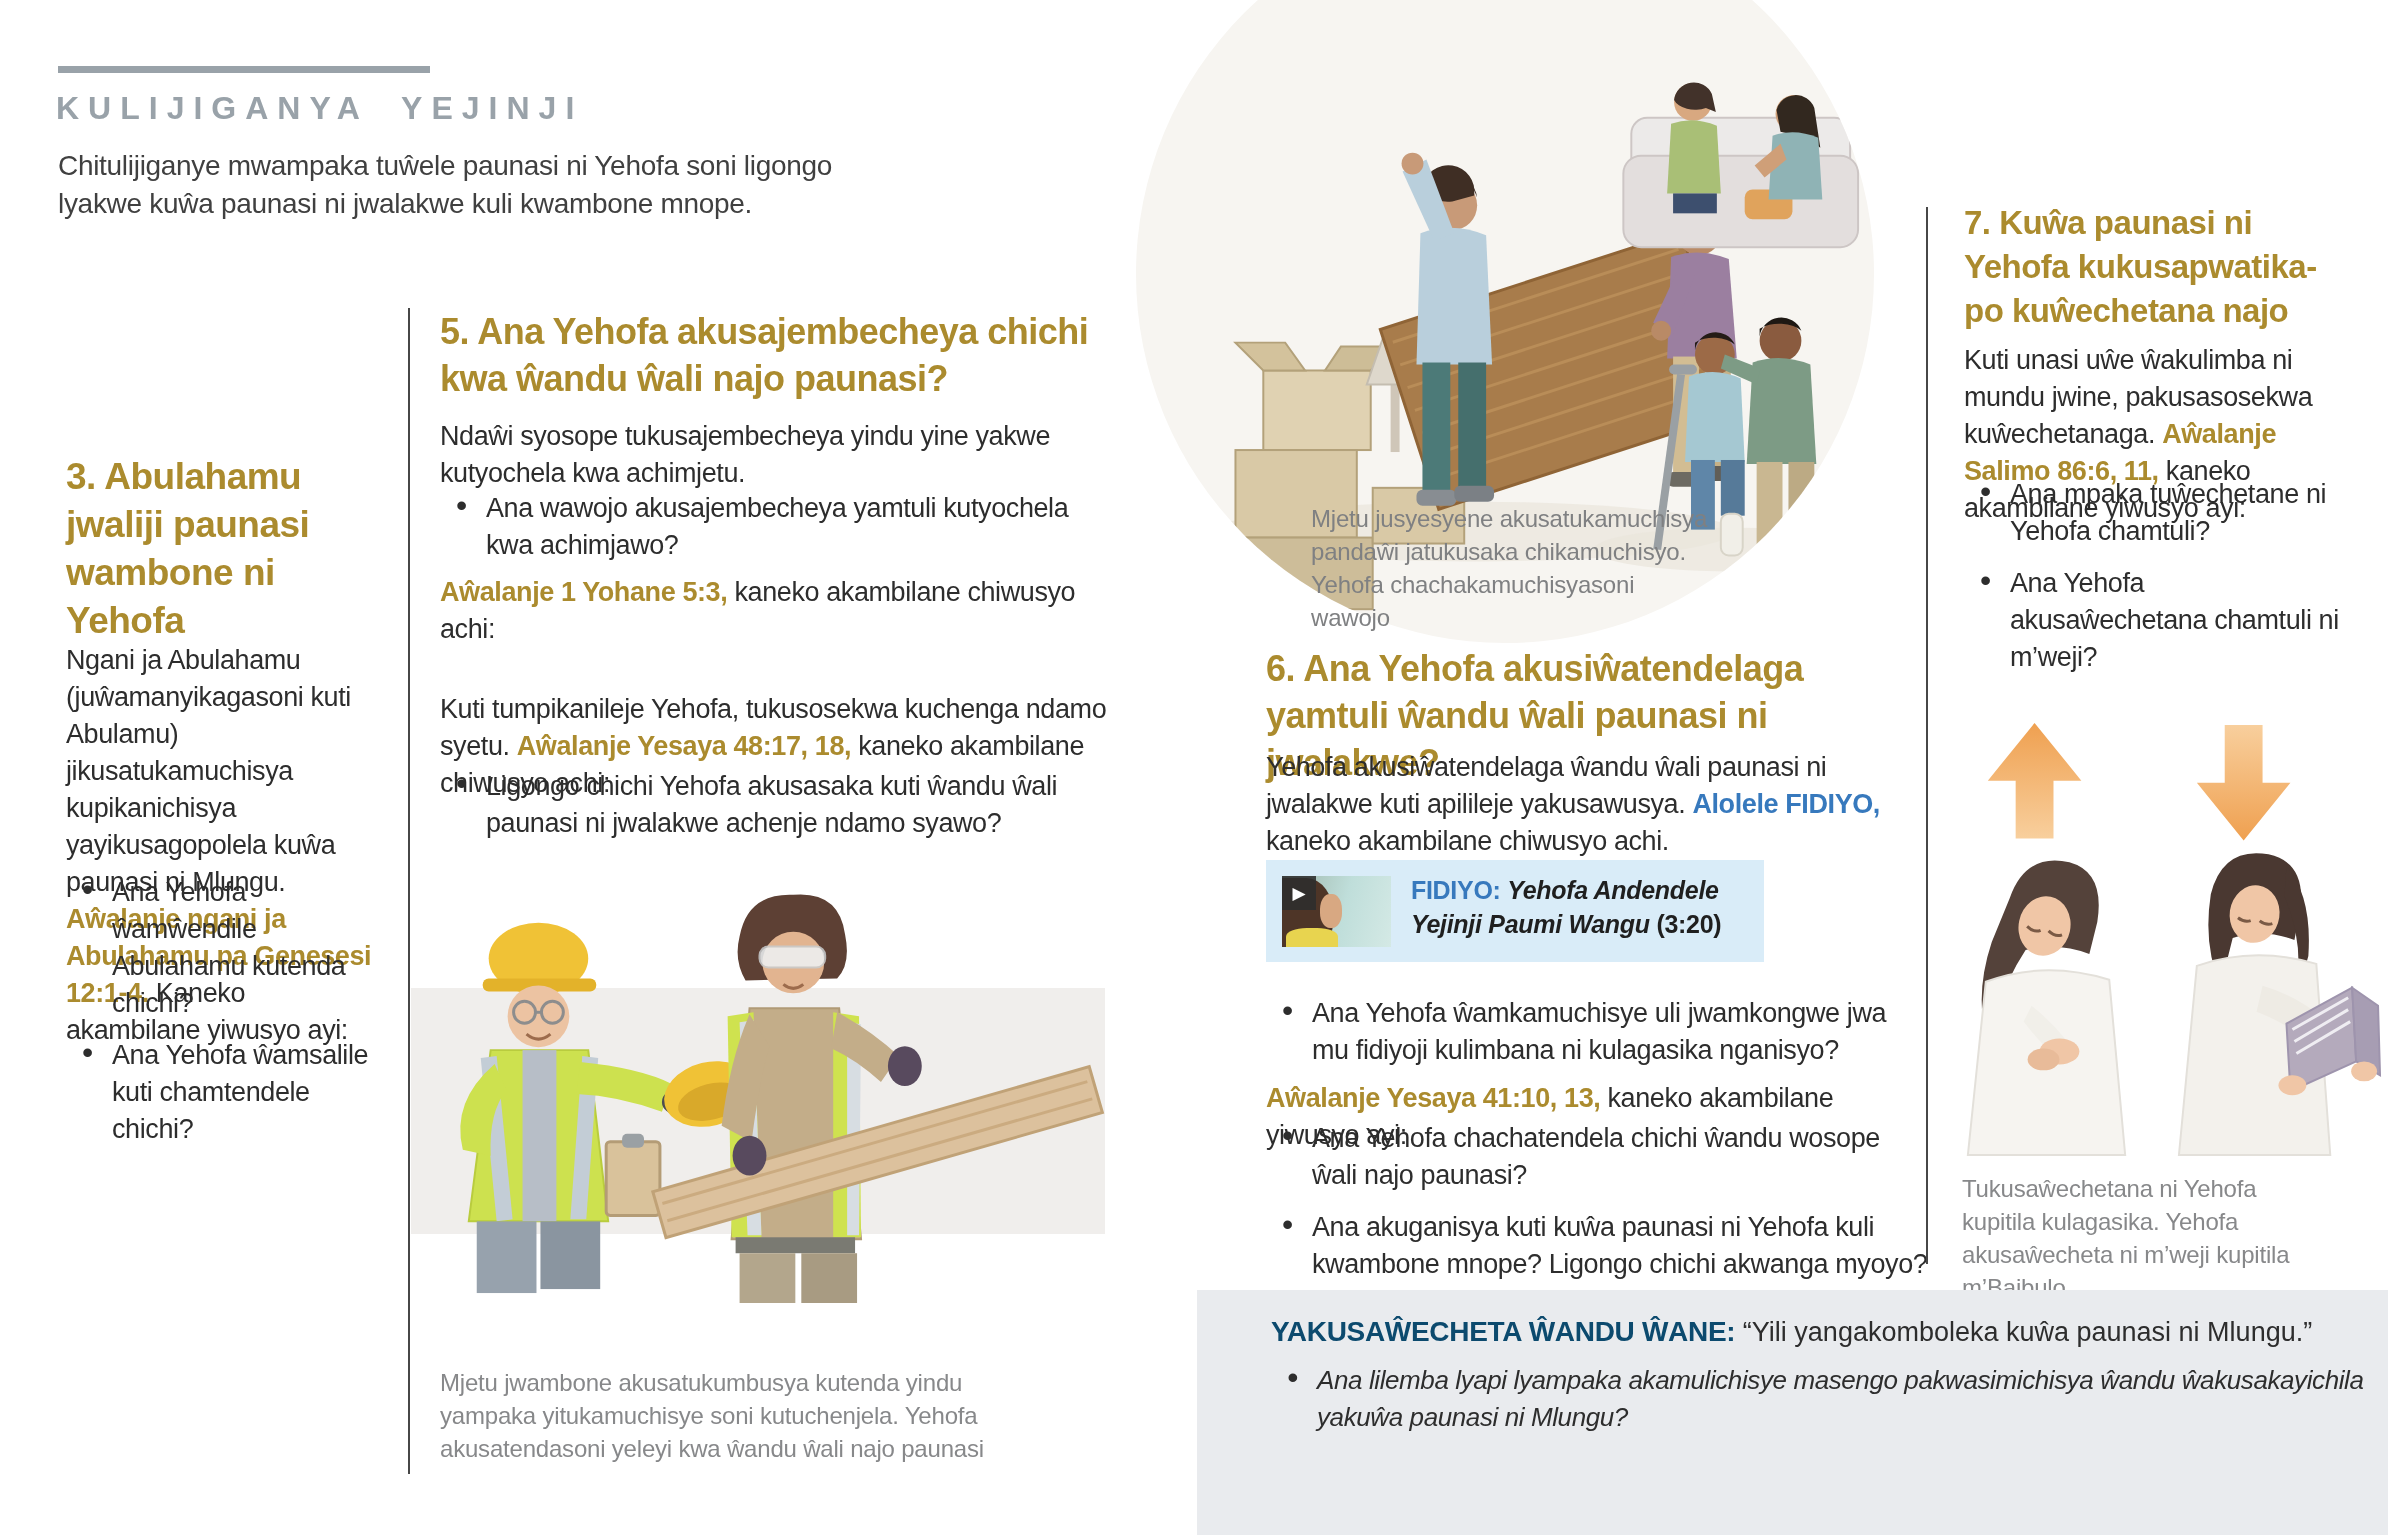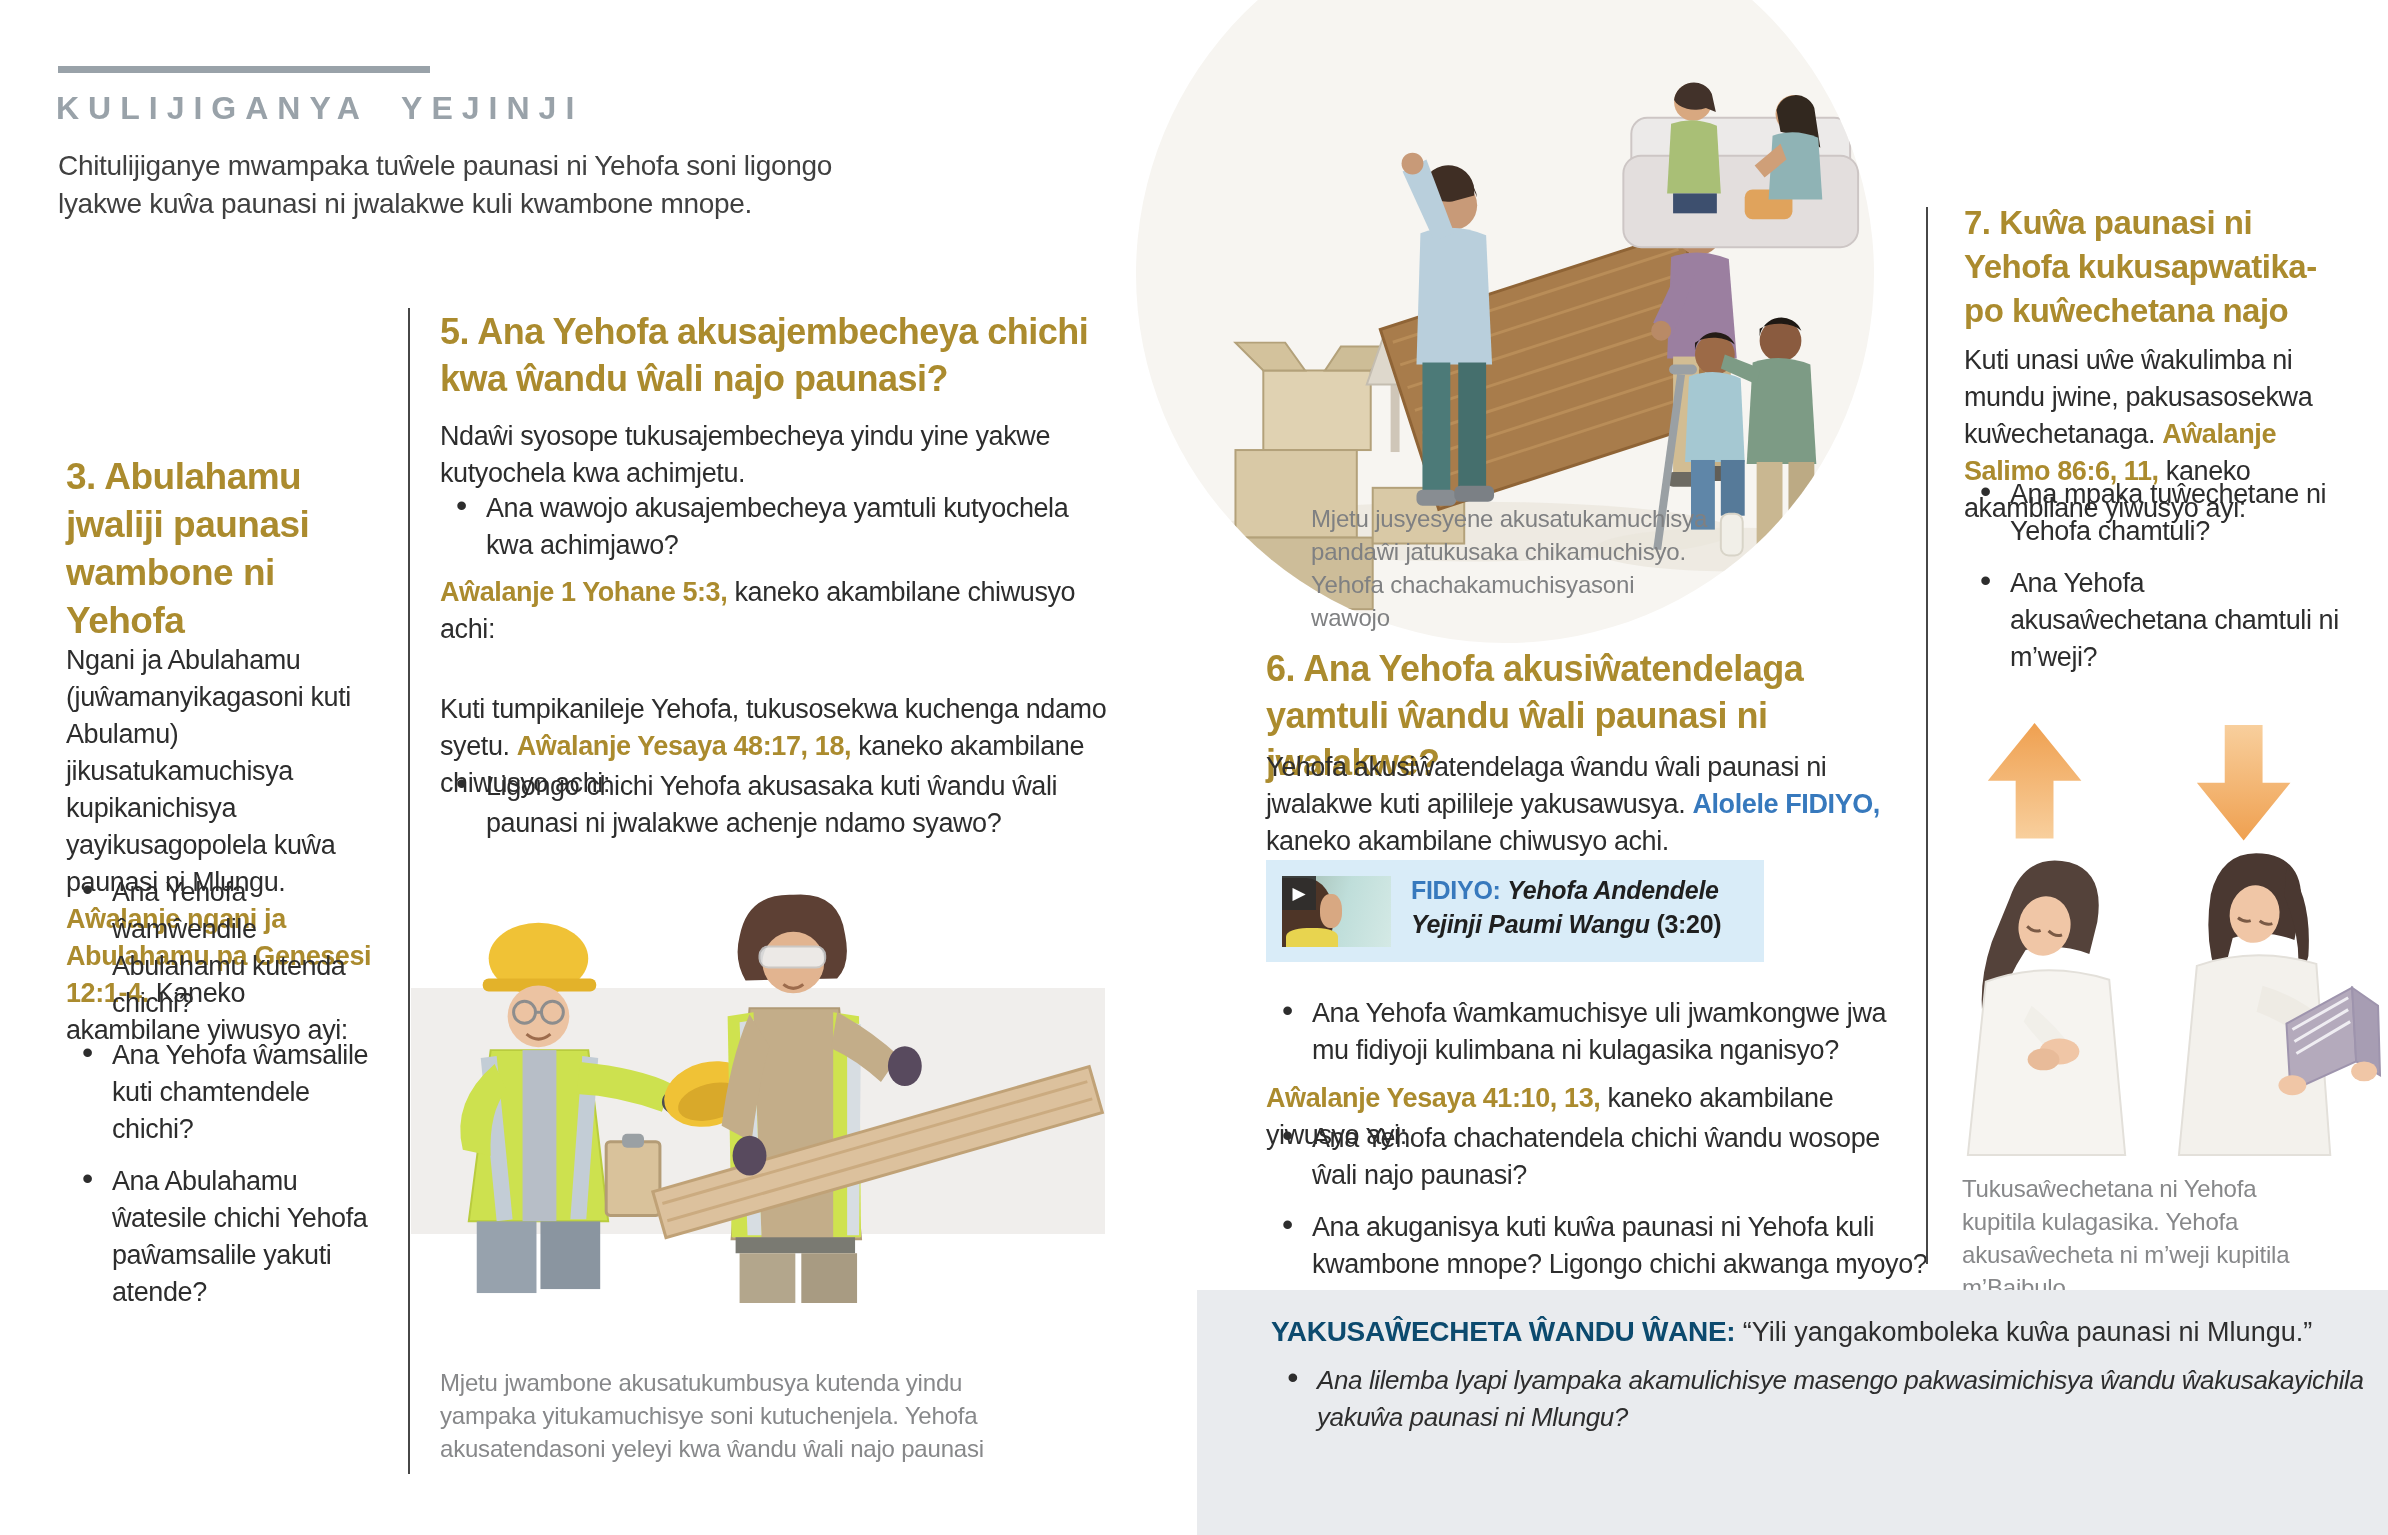--- a/index.html
+++ b/index.html
@@ -160,21 +160,20 @@
   </div>
   <div class="abs hero-caption cap">Mjetu jusyesyene akusatukamuchisya pandaŵi jatukusaka chikamuchisyo. Yehofa chachakamuchisyasoni wawojo</div>
 
   <div class="abs gold-h h4">3. Abulahamu jwaliji paunasi wambone ni Yehofa</div>
   <div class="abs body-txt" style="left:66px;top:642px;width:310px;">
     <span>Ngani ja Abulahamu (juŵamanyikagasoni kuti Abulamu) jikusatukamuchisya kupikanichisya yayikusagopolela kuŵa paunasi ni Mlungu. </span><span class="scr">Aŵalanje ngani ja Abulahamu pa Genesesi 12:1-4.</span><span> Kaneko akambilane yiwusyo ayi:</span>
   </div>
   <ul class="abs bullets body-txt" style="left:66px;top:874px;width:314px;">
     <li><span>Ana Yehofa ŵamŵendile Abulahamu kutenda chichi?</span></li>
     <li><span>Ana Yehofa ŵamsalile kuti chamtendele chichi?</span></li>
-    <li><span>Ana Abulahamu ŵatesile chichi Yehofa paŵamsalile yakuti atende?</span></li>
   </ul>
 
   <div class="abs vrule" style="left:408px;top:308px;height:1166px;"></div>
 
   <div class="abs gold-h h5">5. Ana Yehofa akusajembecheya chichi kwa ŵandu ŵali najo paunasi?</div>
   <div class="abs body-txt" style="left:440px;top:418px;width:657px;">Ndaŵi syosope tukusajembecheya yindu yine yakwe kutyochela kwa achimjetu.</div>
   <ul class="abs bullets body-txt" style="left:440px;top:490px;width:647px;">
     <li><span>Ana wawojo akusajembecheya yamtuli kutyochela kwa achimjawo?</span></li>
   </ul>
   <div class="abs body-txt" style="left:440px;top:574px;width:657px;">

